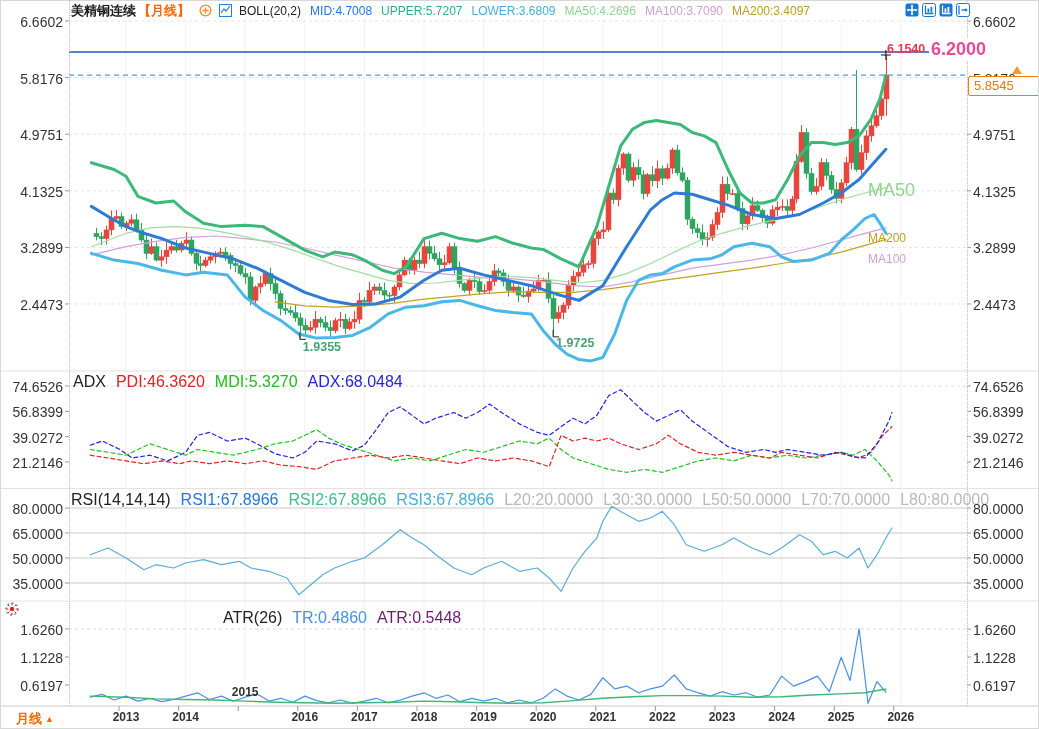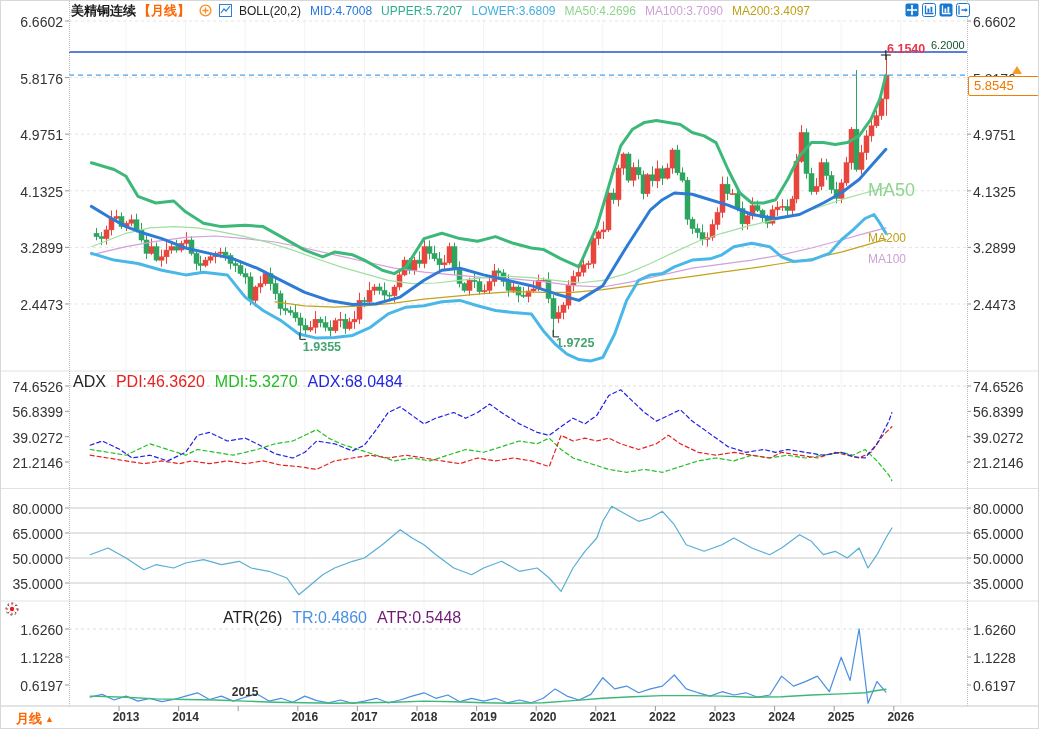--- a/index.html
+++ b/index.html
@@ -21,21 +21,21 @@
 .pname{color:#222;}
 .axl{font-size:14px;color:#333;white-space:nowrap;z-index:6;}
 .yr{font-size:12px;font-weight:bold;color:#333;text-align:center;width:44px;z-index:6;}
 .toolbar{top:2px;left:904px;display:flex;gap:3px;z-index:8;}
 .tool{width:14px;height:14px;display:block;cursor:pointer;}
 #price-box{left:967px;top:75px;width:68px;height:18px;border:1px solid #f28000;border-radius:2px;
   color:#f07800;font-size:13px;line-height:18px;padding-left:5px;background:#fff;z-index:7;}
 #price-arrow{left:1011px;top:65px;width:0;height:0;border-left:5px solid transparent;border-right:5px solid transparent;
   border-bottom:8px solid #f59a23;z-index:7;}
 #lvl-high{left:886px;top:41px;color:#e8374a;font-weight:bold;font-size:12.5px;z-index:6;}
-#lvl-line{left:928px;top:38px;color:#14532d;font-weight:normal;font-size:11px;background:#fff;padding:0 2px;z-index:6;}
+#lvl-line{left:928px;top:38px;color:#ec4899;font-weight:bold;font-size:18px;background:#fff;padding:0 2px;z-index:6;}
 #wm{left:897px;top:657px;font-size:31px;font-weight:bold;letter-spacing:3px;color:rgba(185,175,165,0.55);z-index:4;}
 #bottombar-cell{left:0;top:706px;width:68px;height:23px;display:flex;align-items:center;justify-content:center;
   color:#ff6600;font-weight:bold;font-size:13px;z-index:6;}
 #bottombar-cell .tri{font-size:9px;margin-left:3px;}
 .vline-dot{width:0;border-left:1px dotted #bbb;z-index:5;}
 </style>
 </head>
 <body>
 
 <div id="app">
@@ -509,20 +509,31 @@
   <div class="abs" id="lvl-line">6.2000</div>
   <div class="abs" id="price-box">5.8545</div>
   <div class="abs" id="price-arrow"></div>
 
   <div class="abs phdr" style="left:72px;top:372px;">
     <span class="pname">ADX</span>
     <span class="c-pdi">PDI:46.3620</span>
     <span class="c-mdi">MDI:5.3270</span>
     <span class="c-adx">ADX:68.0484</span>
   </div>
+  <div class="abs phdr" style="left:70px;top:490px;">
+    <span class="pname">RSI(14,14,14)</span>
+    <span class="c-mid">RSI1:67.8966</span>
+    <span class="c-mdi" style="color:#3dbd8a;">RSI2:67.8966</span>
+    <span class="c-lower">RSI3:67.8966</span>
+    <span class="c-gray">L20:20.0000</span>
+    <span class="c-gray">L30:30.0000</span>
+    <span class="c-gray">L50:50.0000</span>
+    <span class="c-gray">L70:70.0000</span>
+    <span class="c-gray">L80:80.0000</span>
+  </div>
   <div class="abs phdr" style="left:222px;top:608px;">
     <span class="pname">ATR(26)</span>
     <span class="c-tr">TR:0.4860</span>
     <span class="c-atr">ATR:0.5448</span>
   </div>
 
   <svg class="abs" style="left:3px;top:600px;" width="16" height="16" viewBox="0 0 16 16">
     <circle cx="8" cy="8" r="6" fill="none" stroke="#333" stroke-width="1" stroke-dasharray="2 2.5"></circle>
     <circle cx="8" cy="8" r="2.2" fill="#e02020"></circle>
     <g stroke="#e02020" stroke-width="1">

